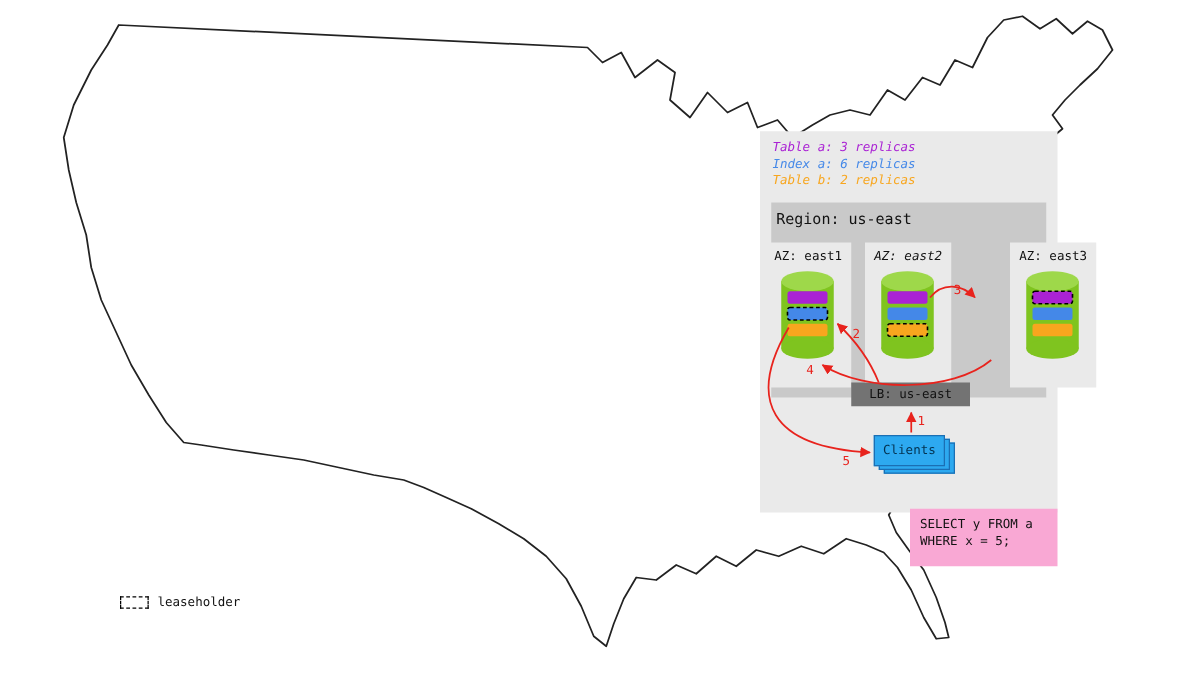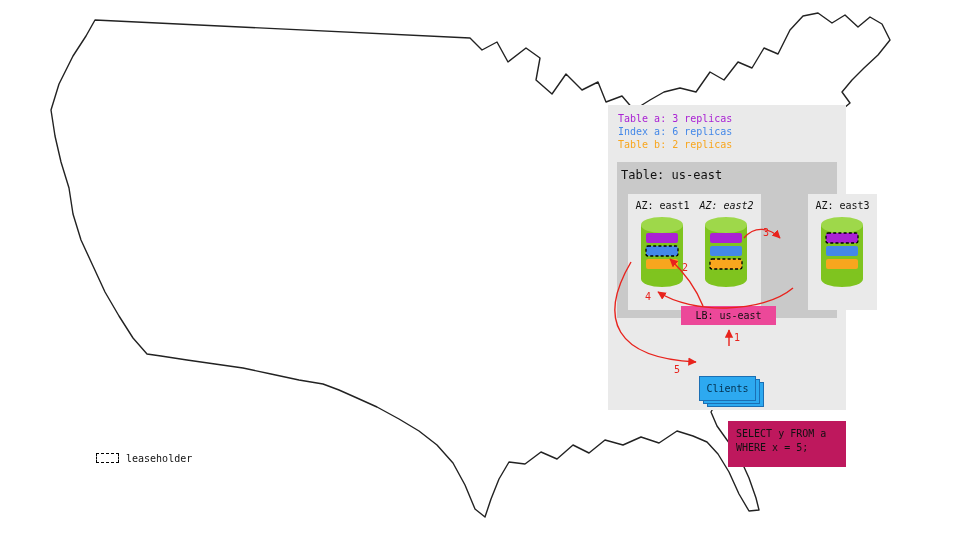--- a/index.html
+++ b/index.html
@@ -12,59 +12,59 @@
   .abs{position:absolute;}
   svg{display:block;}
 
   
   #map-svg{position:absolute;left:0;top:0;}
   .map-outline{fill:#ffffff;stroke:#222;stroke-width:1.4;stroke-linejoin:round;}
 
   
   .panel{background:#eaeaea;}
   #topology-panel{left:608px;top:105px;width:238px;height:305px;}
-  #replica-legend{left:618px;top:112px;line-height:13px;font-size:10px;}
+  #replica-legend{left:618px;top:112px;line-height:13px;font-size:10px;font-style:italic;}
   .legend-line{white-space:pre;}
   #region-box{left:617px;top:162px;width:220px;height:156px;background:#c9c9c9;}
   #region-title{left:621px;top:168px;font-size:12px;}
   .az-box{top:194px;width:69px;height:116px;background:#eaeaea;}
   .az-label{position:absolute;left:0;top:6px;width:100%;text-align:center;font-size:10px;}
   .cyl{position:absolute;left:10px;top:22px;}
   .cyl-body{fill:var(--c-cylinder);}
   .cyl-top{fill:var(--c-cylinder_top);}
   .stripe{stroke:none;}
   .stripe.table_a{fill:var(--c-table_a);}
   .stripe.index_a{fill:var(--c-index_a);}
   .stripe.table_b{fill:var(--c-table_b);}
   .stripe.leaseholder{stroke:#000;stroke-width:1.3;stroke-dasharray:3 2.2;}
 
-  #lb-box{left:681px;top:306px;width:95px;height:19px;background:#ec4899;
+  #lb-box{left:681px;top:306px;width:95px;height:19px;background:#737373;
           display:flex;align-items:center;justify-content:center;font-size:10px;}
 
-  #clients-stack{left:699px;top:348px;width:66px;height:33px;margin-top:28px;}
+  #clients-stack{left:699px;top:348px;width:66px;height:33px;}
   .client-layer{position:absolute;width:57px;height:25px;
                 background:var(--c-clients_fill);border:1px solid var(--c-clients_border);
                 box-sizing:border-box;}
   .client-back{left:8px;top:6px;}
   .client-mid{left:4px;top:3px;}
   .client-front{left:0;top:0;display:flex;align-items:center;justify-content:center;
                 font-size:10px;color:#03314f;}
 
   
   #arrows-svg{position:absolute;left:0;top:0;pointer-events:none;}
   .arrow{fill:none;stroke:var(--c-arrow);stroke-width:1.4;}
   .arrowhead{fill:var(--c-arrow);}
   .alabel{position:absolute;font-size:10px;color:var(--c-arrow);}
 
   
-  #sql-box{left:728px;top:421px;width:118px;height:46px;background:#be185d;
+  #sql-box{left:728px;top:407px;width:118px;height:46px;background:#f9a8d4;
            font-size:10px;line-height:14px;padding:6px 0 16px 8px;box-sizing:border-box;white-space:pre;}
 
   
-  #leaseholder-legend{left:96px;top:452px;height:12px;display:flex;align-items:center;font-size:10px;}
+  #leaseholder-legend{left:96px;top:476px;height:12px;display:flex;align-items:center;font-size:10px;}
   #leaseholder-icon{display:inline-block;width:21px;height:8px;border:1.3px dashed #000;
                     margin-right:7px;background:transparent;}
 </style>
 </head>
 <body>
 
 <svg id="map-svg" width="960" height="540">
   <path class="map-outline" d="
     M 95,20 L 470,38
     L 482,50 L 497,42 L 508,62 L 526,48 L 540,58 L 536,80 L 552,94 L 566,74 L 582,90 L 598,82
@@ -86,23 +86,23 @@
 
 <div class="abs panel" id="topology-panel"></div>
 
 <div class="abs" id="replica-legend">
   <div class="legend-line" style="color: rgb(170, 34, 212);">Table a: 3 replicas</div>
   <div class="legend-line" style="color: rgb(68, 136, 232);">Index a: 6 replicas</div>
   <div class="legend-line" style="color: rgb(248, 166, 30);">Table b: 2 replicas</div>
 </div>
 
 <div class="abs" id="region-box"></div>
-<div class="abs" id="region-title">Table: us-east</div>
+<div class="abs" id="region-title">Region: us-east</div>
 
-<div class="abs az-box" style="left:612px;margin-left:16px;">
+<div class="abs az-box" style="left:612px;">
   <div class="az-label">AZ: east1</div>
   <svg class="cyl" width="48" height="74">
     <rect class="cyl-body" x="3" y="9" width="42" height="54"></rect>
     <ellipse class="cyl-body" cx="24" cy="63" rx="21" ry="8"></ellipse>
     <ellipse class="cyl-top" cx="24" cy="9" rx="21" ry="8"></ellipse>
     <rect class="stripe table_a" x="8" y="17" width="32" height="10" rx="2"></rect>
     <rect class="stripe index_a leaseholder" x="8" y="30" width="32" height="10" rx="2"></rect>
     <rect class="stripe table_b" x="8" y="43" width="32" height="10" rx="2"></rect>
   </svg>
 </div>

